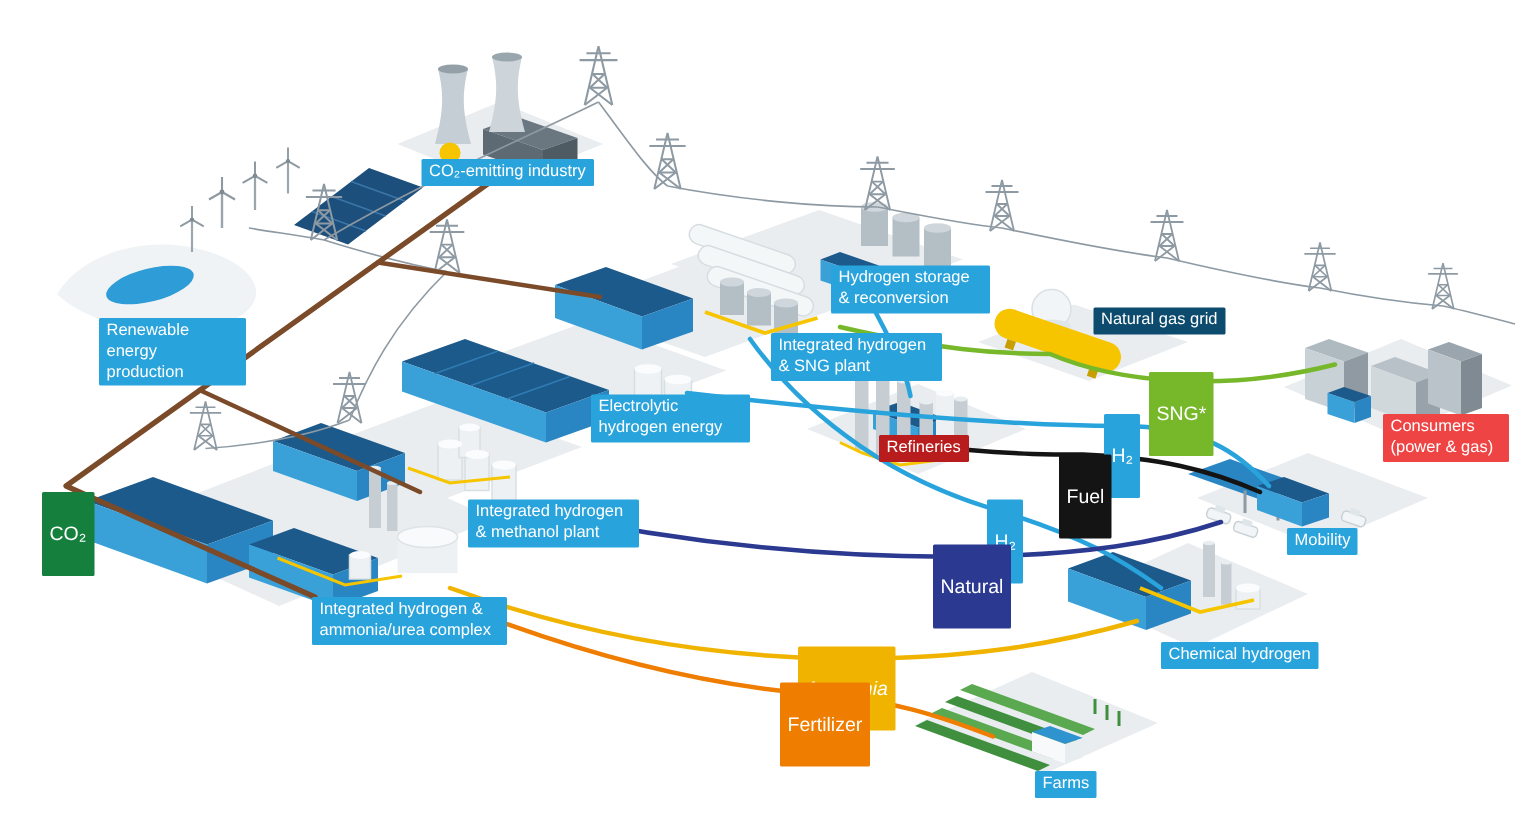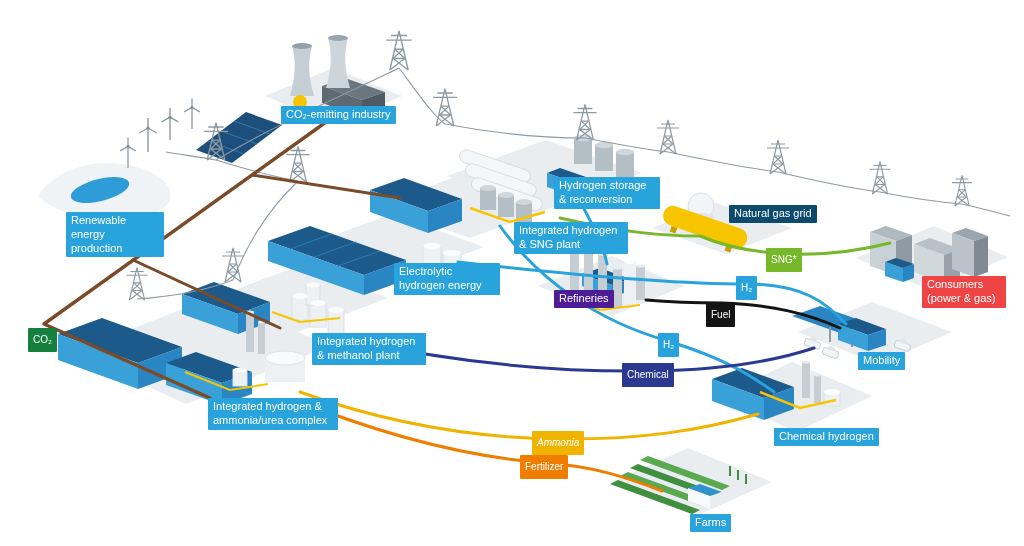--- a/index.html
+++ b/index.html
@@ -2,21 +2,21 @@
 <html><head>
 <meta charset="utf-8">
 <style>
   html,body{margin:0;padding:0;background:#ffffff;}
   .stage{position:relative;width:1024px;height:546px;background:#ffffff;overflow:hidden;
          font-family:"Liberation Sans",sans-serif;}
   .scene{position:absolute;left:0;top:0;width:1024px;height:546px;}
   .lbl{position:absolute;color:#fff;font-size:11px;line-height:1.25;padding:2px 5px;
        background:#29a3dc;border-radius:1px;}
   .nw{white-space:nowrap;}
-  .flbl{position:absolute;color:#fff;font-size:10px;line-height:1.2;padding:6px 5px;
+  .flbl{position:absolute;color:#fff;font-size:13px;line-height:1.2;padding:20px 5px;
         white-space:nowrap;border-radius:1px;}
   .bg-co2{background:#7b4a29}.bg-sng{background:#76b82a}.bg-h2{background:#29a3dc}
   .bg-fuel{background:#141414}.bg-methanol{background:#2b3990}.bg-ammonia{background:#f0b400}
   .bg-fertilizer{background:#ee7d00}
 </style>
 </head>
 <body>
 
 <div class="stage">
 
@@ -317,30 +317,30 @@
     <path d="M296,400 C400,442 480,458 546,463 C592,466 626,477 662,491" stroke-width="3" stroke="#ee7d00"></path>
   </g>
 </svg>
 
 <div class="lbl nw" style="left: 281px; top: 106px; background: rgb(41, 163, 220);">CO₂-emitting industry</div>
 <div class="lbl" style="left: 66px; top: 212px; width: 88px; background: rgb(41, 163, 220);">Renewable energy production</div>
 <div class="lbl" style="left: 554px; top: 177px; width: 96px; background: rgb(41, 163, 220);">Hydrogen storage &amp; reconversion</div>
 <div class="lbl nw" style="left: 729px; top: 205px; background: #0c4a6e;">Natural gas grid</div>
 <div class="lbl" style="left: 482px; top: 222px; width: 104px; background: rgb(41, 163, 220); margin-left: 32px;">Integrated hydrogen &amp; SNG plant</div>
 <div class="lbl" style="left: 394px; top: 263px; width: 96px; background: rgb(41, 163, 220);">Electrolytic hydrogen energy</div>
-<div class="lbl nw" style="left: 554px; top: 290px; background: #4c1d95;">Refineries</div>
+<div class="lbl nw" style="left: 586px; top: 290px; background: #b91c1c;">Refineries</div>
 <div class="lbl" style="left: 208px; top: 398px; width: 120px; background: rgb(41, 163, 220);">Integrated hydrogen &amp; ammonia/urea complex</div>
 <div class="lbl" style="left: 312px; top: 333px; width: 104px; background: rgb(41, 163, 220);">Integrated hydrogen &amp; methanol plant</div>
 <div class="lbl" style="left: 922px; top: 276px; width: 74px; background: #ef4444;">Consumers (power &amp; gas)</div>
 <div class="lbl nw" style="left: 858px; top: 352px; background: rgb(41, 163, 220);">Mobility</div>
 <div class="lbl nw" style="left: 774px; top: 428px; background: rgb(41, 163, 220);">Chemical hydrogen</div>
 <div class="lbl nw" style="left: 690px; top: 514px; background: rgb(41, 163, 220);">Farms</div>
 
 <div class="flbl bg-co2" style="left: 28px; top: 328px; background: #15803d;">CO₂</div>
 <div class="flbl bg-sng" style="left: 766px; top: 248px; background: rgb(118, 184, 42);">SNG*</div>
 <div class="flbl bg-h2" style="left: 736px; top: 276px; background: rgb(41, 163, 220);">H₂</div>
 <div class="flbl bg-fuel" style="left: 706px; top: 303px; background: rgb(20, 20, 20);">Fuel</div>
 <div class="flbl bg-h2" style="left: 658px; top: 333px; background: rgb(41, 163, 220);">H₂</div>
-<div class="flbl bg-methanol" style="left: 622px; top: 363px; background: rgb(43, 57, 144);">Chemical</div>
+<div class="flbl bg-methanol" style="left: 622px; top: 363px; background: rgb(43, 57, 144);">Natural</div>
 <div class="flbl bg-ammonia" style="left: 532px; top: 431px; background: rgb(240, 180, 0); font-style: italic;">Ammonia</div>
 <div class="flbl bg-fertilizer" style="left: 520px; top: 455px; background: rgb(238, 125, 0);">Fertilizer</div>
 
 </div>
 
 </body></html>

